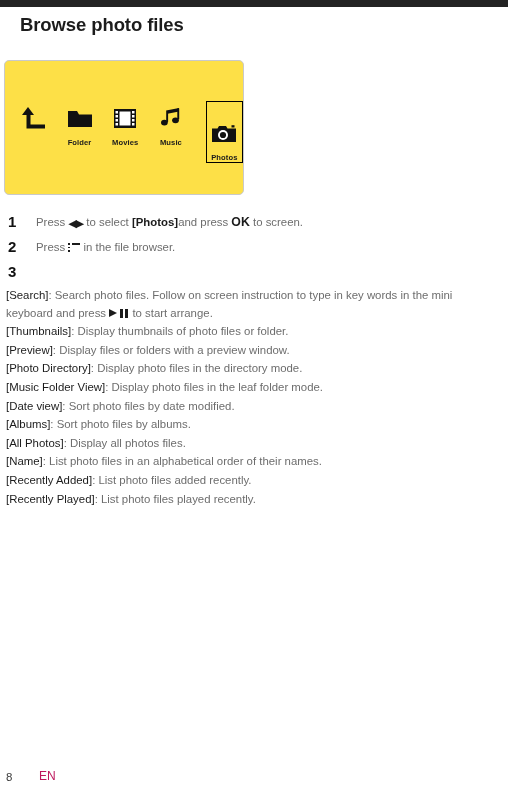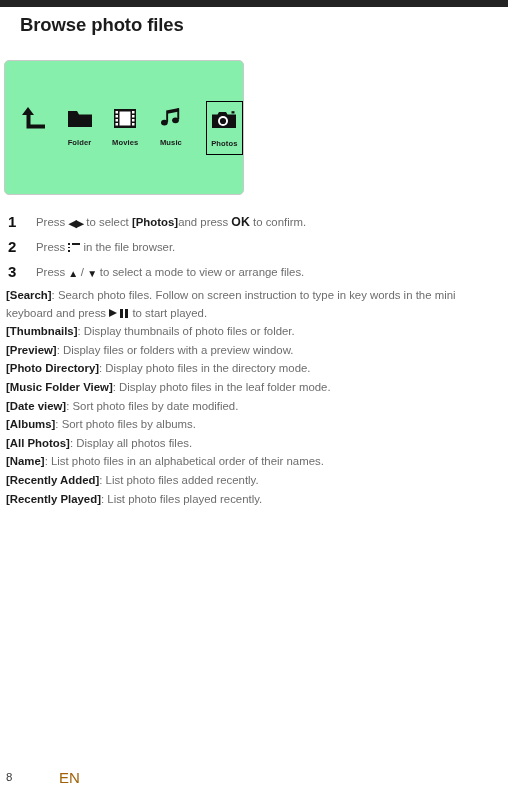--- a/index.html
+++ b/index.html
@@ -38,21 +38,21 @@
 
   
   .screen-panel {
     position: absolute;
     left: 4px;
     top: 60px;
     width: 240px;
     height: 135px;
     border: 1px solid #c9c9c9;
     border-radius: 5px;
-    background: #86efac;
+    background: #fde047;
     box-sizing: border-box;
   }
   .icon-row {
     position: absolute;
     left: 0;
     top: 40px;
     width: 100%;
     height: 62px;
     display: flex;
     align-items: flex-start;
@@ -64,23 +64,24 @@
     align-items: center;
     justify-content: flex-start;
     box-sizing: border-box;
     padding-top: 3px;
     height: 56px;
   }
   .icon-cell.back { margin-left: 6px; }
   .icon-cell.selected {
     border: 1.6px solid #000000;
     padding-top: 4px;
-    height: 54px;
+    height: 62px;
     width: 39px;
     margin-left: 12px;
+    justify-content: flex-end;
   }
   .icon-glyph {
     height: 28px;
     display: flex;
     align-items: center;
     justify-content: center;
   }
   .icon-label {
     font-size: 7.6px;
     font-weight: bold;
@@ -122,21 +123,21 @@
     left: 6px;
     top: 287px;
     width: 496px;
   }
   .para {
     font-size: 11.4px;
     color: #6d6d6d;
     line-height: 17.6px;
     margin: 0 0 1px 0;
   }
-  .para .term { color: #1b1b1b; font-weight: bold; text-align: right; }
+  .para .term { color: #1b1b1b; font-weight: normal; text-align: right; }
 
   
   .gl {
     display: inline-block;
     vertical-align: -1px;
     color: #1b1b1b;
     font-size: 10.5px;
     letter-spacing: -0.5px;
   }
   .gl-lr { letter-spacing: -1px; font-size: 11px; }
@@ -205,23 +206,22 @@
     position: absolute;
     left: 6px;
     top: 0;
     font-size: 11.5px;
     color: #3b3b3b;
   }
   .footer-lang {
     position: absolute;
     left: 39px;
     top: -2px;
-    font-size: 15px;
-    color: #a16207;
-    margin-left: 20px;
+    font-size: 12px;
+    color: #be185d;
   }
 </style>
 </head>
 <body>
 
 <div class="top-bar"></div>
 
 <div class="page-title">Browse photo files</div>
 
 <div class="screen-panel">
@@ -288,38 +288,37 @@
       <div class="icon-label">Photos</div>
     </div>
 
   </div>
 </div>
 
 <div class="steps">
 
   <div class="step">
     <span class="step-num">1</span>
-    <span class="step-text"><span>Press </span><span class="gl gl-lr">◀▶</span><span> to select </span><b>[Photos]</b><span>and press </span><span class="ok-word">OK</span><span> to confirm.</span></span>
+    <span class="step-text"><span>Press </span><span class="gl gl-lr">◀▶</span><span> to select </span><b>[Photos]</b><span>and press </span><span class="ok-word">OK</span><span> to screen.</span></span>
   </div>
 
   <div class="step">
     <span class="step-num">2</span>
     <span class="step-text"><span>Press </span><span class="gl-list"><u></u><u></u><u></u><i></i><i></i><i></i></span><span> in the file browser.</span></span>
   </div>
 
   <div class="step">
     <span class="step-num">3</span>
-    <span class="step-text"><span>Press </span><span class="gl gl-ud">▲</span><span> / </span><span class="gl gl-ud">▼</span><span> to select a mode to view or arrange files.</span></span>
   </div>
 
 </div>
 
 <div class="paras">
 
-  <p class="para"><span class="term">[Search]</span><span>: Search photo files. Follow on screen instruction to type in key words in the mini keyboard and press </span><span class="gl-play"><span class="tri"></span><span class="b1"></span><span class="b2"></span></span><span> to start played.</span></p>
+  <p class="para"><span class="term">[Search]</span><span>: Search photo files. Follow on screen instruction to type in key words in the mini keyboard and press </span><span class="gl-play"><span class="tri"></span><span class="b1"></span><span class="b2"></span></span><span> to start arrange.</span></p>
 
   <p class="para"><span class="term">[Thumbnails]</span><span>: Display thumbnails of photo files or folder.</span></p>
 
 
   <p class="para"><span class="term">[Preview]</span><span>: Display files or folders with a preview window.</span></p>
 
   <p class="para"><span class="term">[Photo Directory]</span><span>: Display photo files in the directory mode.</span></p>
 
   <p class="para"><span class="term">[Music Folder View]</span><span>: Display photo files in the leaf folder mode.</span></p>
 

